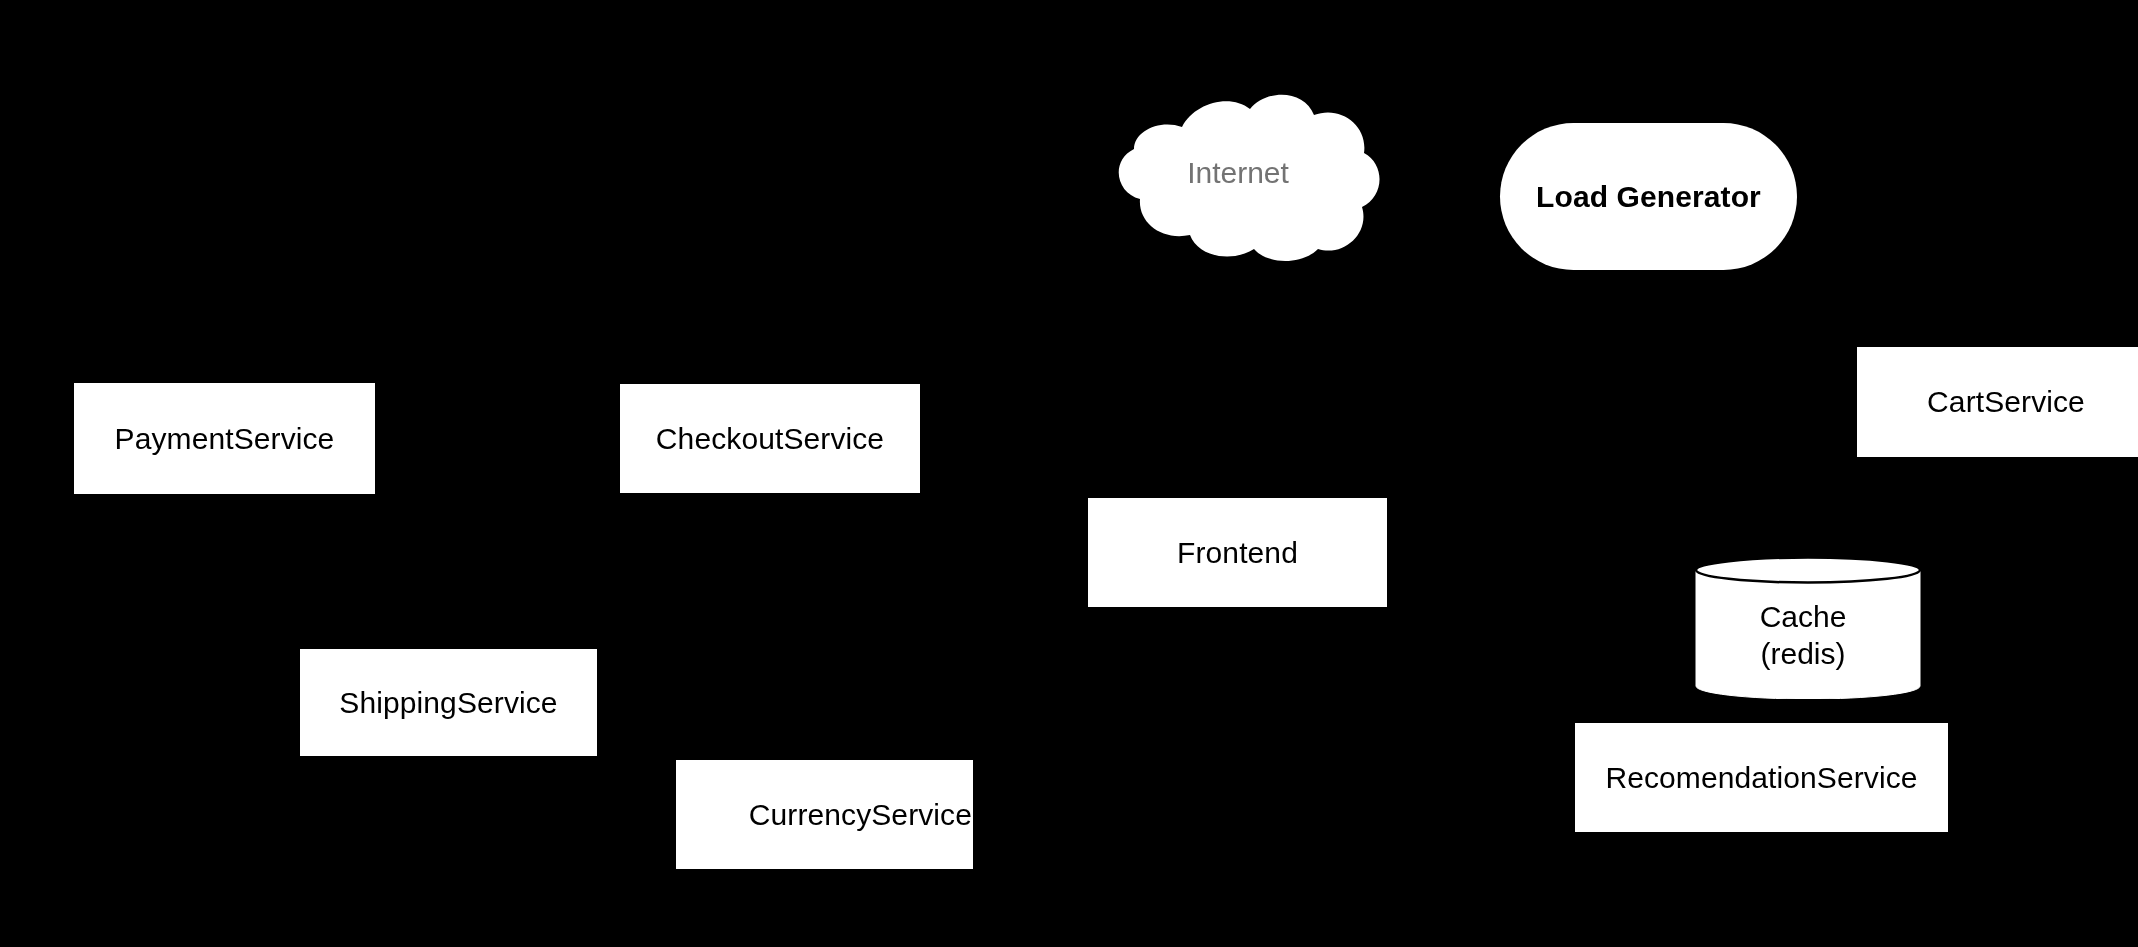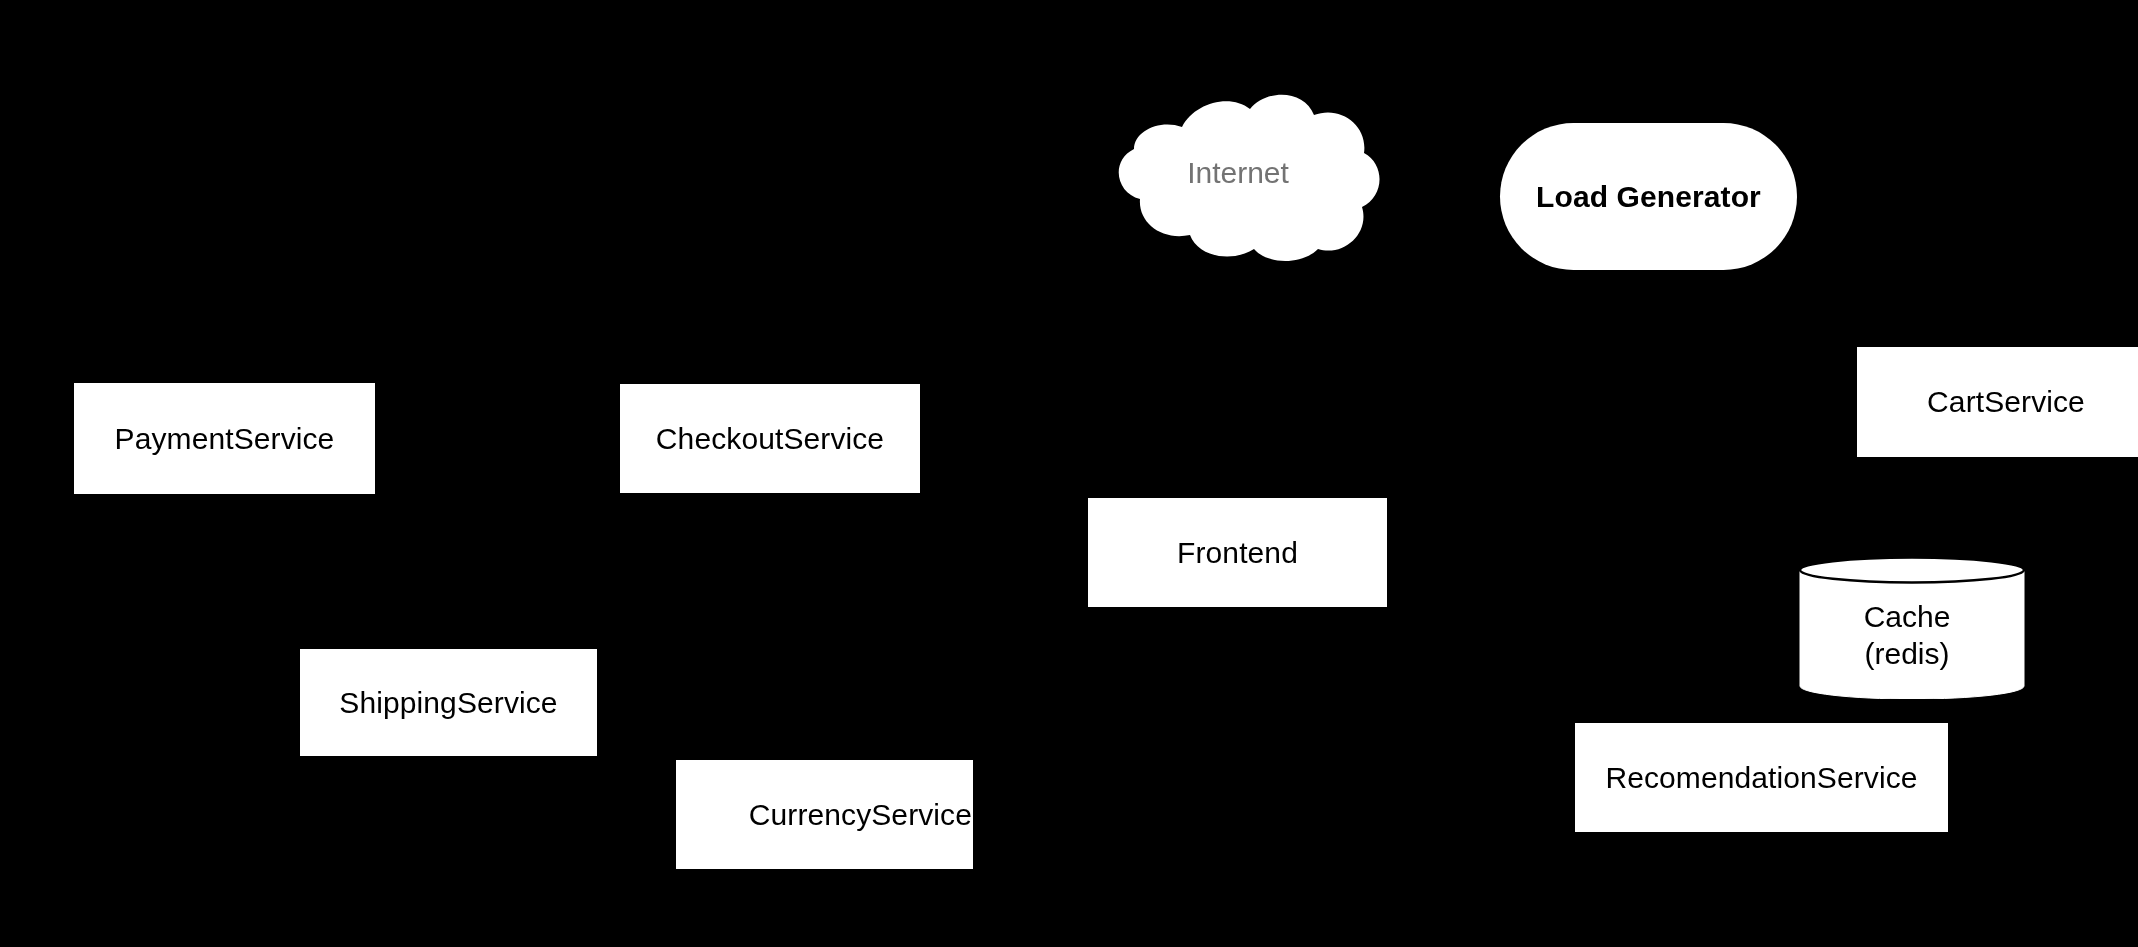--- a/index.html
+++ b/index.html
@@ -132,21 +132,21 @@
   </div>
 
   <div class="node rect" style="left:1857px; top:347px; width:298px; height:110px;">
     <span>CartService</span>
   </div>
 
   <div class="node rect" style="left:1088px; top:498px; width:299px; height:109px;">
     <span>Frontend</span>
   </div>
 
-  <div class="cylinder" style="left:1799px; top:557px; width:216px; height:142px;">
+  <div class="cylinder" style="left:1695px; top:557px; width:216px; height:142px;">
     <svg width="226" height="142" viewBox="0 0 226 142">
       <path fill="#ffffff" stroke="#ffffff" stroke-width="1" d="M 1 13 L 1 129 A 112 13 0 0 0 225 129 L 225 13 Z"></path>
       <ellipse cx="113" cy="13" rx="112" ry="12.5" fill="#ffffff" stroke="#000000" stroke-width="2.5"></ellipse>
     </svg>
     <div class="cyl-label">
       <span>Cache</span>
       <span>(redis)</span>
     </div>
   </div>
 

